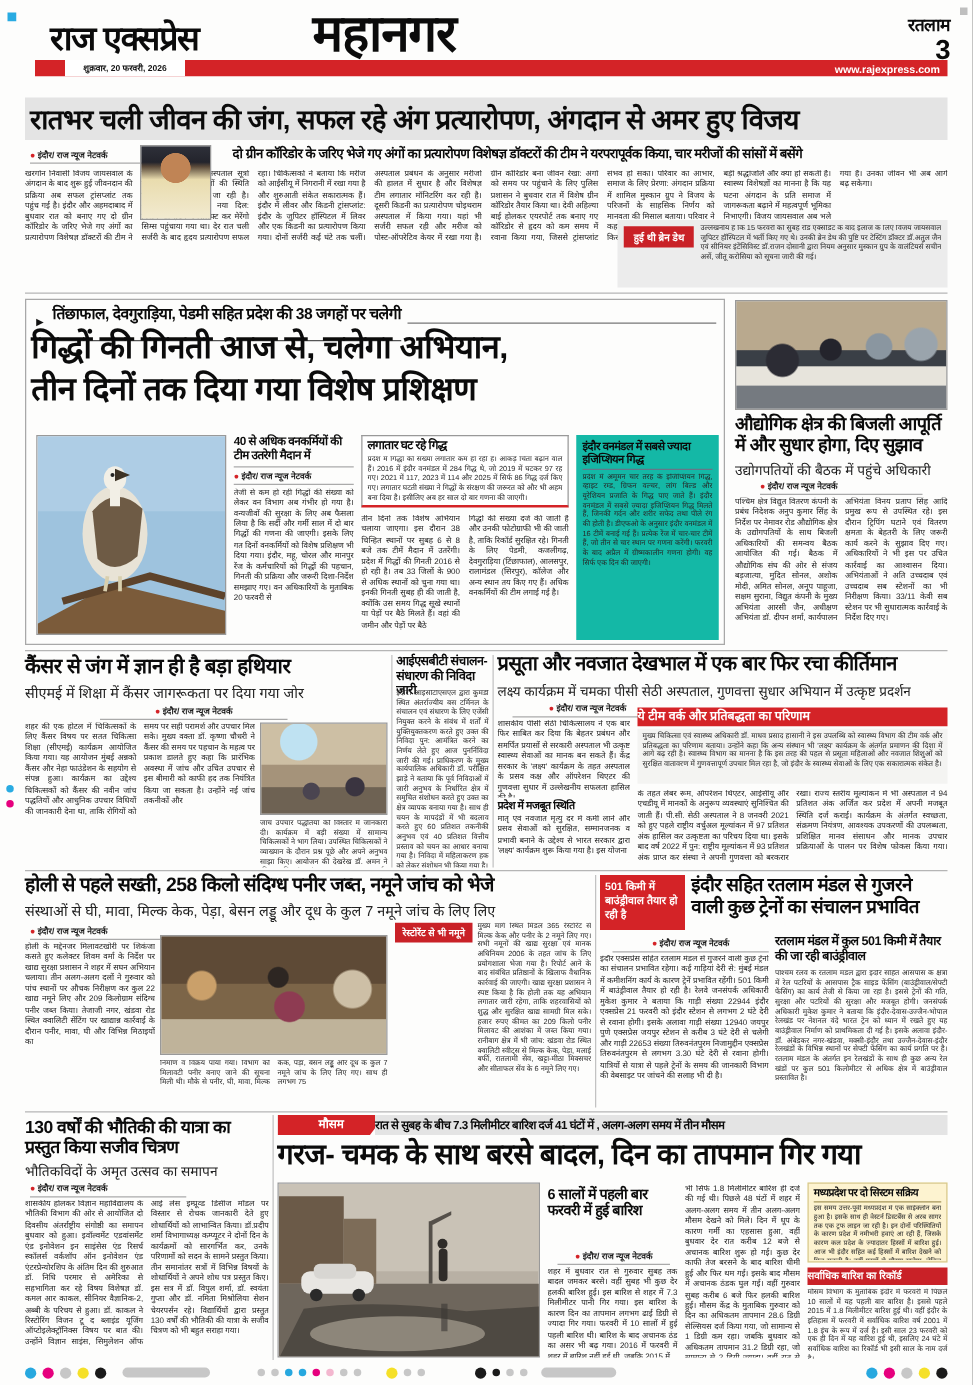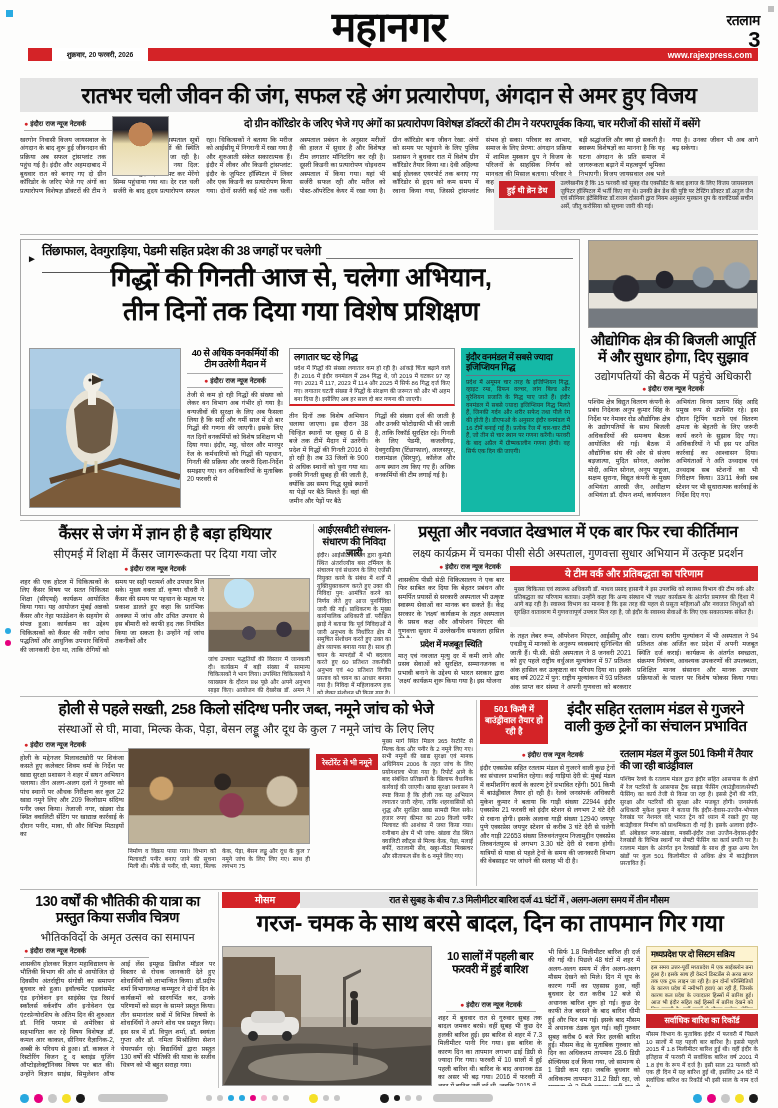--- a/index.html
+++ b/index.html
@@ -1,21 +1,21 @@
 <!DOCTYPE html>
 <html><head>
 <meta charset="utf-8">
 <style>
   *{margin:0;padding:0;box-sizing:border-box}
   html,body{background:#9a9a9a}
   body{font-family:"Liberation Sans","DejaVu Sans",sans-serif}
   .page{position:relative;width:778px;height:1108px;background:#fdfdfc;margin:0 auto;overflow:hidden;color:#141414}
   .abs{position:absolute}
   .hl{font-weight:bold;color:#0b0b0b;letter-spacing:-0.4px;line-height:1.15}
-  .ctr{text-align:center}
+  .ctr{}
   .col{font-size:6.4px;line-height:1.32;text-align:justify;color:#222;overflow:hidden}
   .cols2{column-count:2;column-gap:6px}
   .cols8{column-count:8;column-gap:7px}
   .byline{font-size:6.8px;font-weight:bold;color:#1c1c1c;white-space:nowrap;border-bottom:0.5px solid #aaa;padding-bottom:2px}
   .byline .dot{color:#d42327;font-size:7px}
   .rule{background:#b5b5b5}
   .vrule{background:#c2c2c2}
   .redbar{background:#d42327}
   .grayband{background:#e4e4e4}
   .photo{border:0.5px solid #999;overflow:hidden}
@@ -30,20 +30,21 @@
 <body>
 
 <div class="page">
 
   <div class="abs" style="left:6px;top:10px;width:7px;height:7px;background:#29abe2"></div>
   <div class="abs" style="right:4px;top:6px;width:6px;height:6px;background:#bfbfbf"></div>
   <div class="abs" style="left:5px;top:628px;width:6px;height:6px;border-radius:50%;background:#29abe2"></div>
   <div class="abs" style="left:5px;top:640px;width:6px;height:6px;border-radius:50%;background:#e6007e"></div>
 
   <div class="abs" style="left:0;top:0;width:778px;height:66px">
+    <div class="abs hl" style="left:40px;top:16px;width:250px;font-size:27px;letter-spacing:-1px">राज एक्सप्रेस</div>
     <div class="abs hl ctr" style="left:250px;top:4px;width:278px;font-size:41px;letter-spacing:-1px">महानगर</div>
     <div class="abs hl" style="left:660px;top:12px;width:100px;font-size:14px;text-align:right">रतलाम</div>
     <div class="abs hl" style="left:660px;top:27px;width:100px;font-size:22px;text-align:right">3</div>
     <div class="abs redbar" style="left:28px;top:48px;width:730px;height:13px"></div>
     <div class="abs" style="left:52px;top:48px;width:96px;height:13px;background:#fff;display:flex;align-items:center;justify-content:center">
       <span style="font-size:6.8px;font-weight:bold;color:#111">शुक्रवार, 20 फरवरी, 2026</span>
     </div>
     <div class="abs" style="left:600px;top:50px;width:152px;font-size:8.5px;font-weight:bold;color:#fff;text-align:right">www.rajexpress.com</div>
   </div>
 
@@ -167,21 +168,21 @@
     <div class="abs byline" style="left:24px;top:740px;width:130px"><span class="dot">●</span> <span>इंदौर/ राज न्यूज नेटवर्क</span></div>
     <div class="abs col" style="left:20px;top:754px;width:104px;height:130px">होली के मद्देनजर मिलावटखोरी पर शिकंजा कसते हुए कलेक्टर शिवम वर्मा के निर्देश पर खाद्य सुरक्षा प्रशासन ने शहर में सघन अभियान चलाया। तीन अलग-अलग दलों ने गुरुवार को पांच स्थानों पर औचक निरीक्षण कर कुल 22 खाद्य नमूने लिए और 209 किलोग्राम संदिग्ध पनीर जब्त किया। तेजाजी नगर, खंडवा रोड स्थित क्वालिटी सेंटिंग पर खाद्यान्न कार्रवाई के दौरान पनीर, मावा, घी और विभिन्न मिठाइयों का</div>
     <div class="abs photo" style="left:128px;top:748px;width:182px;height:96px;background:
       radial-gradient(circle at 18% 42%, #caa06a 0 7%, rgba(0,0,0,0) 8%),
       radial-gradient(circle at 52% 35%, #2d2622 0 7%, rgba(0,0,0,0) 8%),
       radial-gradient(circle at 57% 60%, #8e3b52 0 10%, rgba(0,0,0,0) 11%),
       radial-gradient(circle at 85% 45%, #cdbfa6 0 9%, rgba(0,0,0,0) 10%),
       linear-gradient(180deg,#5e4a36 0 40%,#7c6548 41% 70%,#bfb39a 71% 100%)"></div>
     <div class="abs smalltxt cols2" style="left:128px;top:848px;width:182px;height:36px">निर्माण व विक्रय पाया गया। विभाग को मिलावटी पनीर बनाए जाने की सूचना मिली थी। मौके से पनीर, घी, मावा, मिल्क केक, पेड़ा, बेसन लड्डू और दूध के कुल 7 नमूने जांच के लिए लिए गए। साथ ही लगभग 75</div>
     <div class="abs" style="left:316px;top:738px;width:157px;height:148px;overflow:hidden">
-      <span class="boxlabel" style="float:left;font-size:7.5px;padding:3px 6px;margin:16px 4px 2px 0">रेस्टोरेंट से भी नमूने</span>
+      <span class="boxlabel" style="float:left;font-size:7.5px;padding:3px 6px;margin:0 4px 2px 0">रेस्टोरेंट से भी नमूने</span>
       <span class="smalltxt" style="display:block">मुख्य मार्ग स्थित मिडल 365 रेस्टोरेंट से मिल्क केक और पनीर के 2 नमूने लिए गए। सभी नमूनों की खाद्य सुरक्षा एवं मानक अधिनियम 2006 के तहत जांच के लिए प्रयोगशाला भेजा गया है। रिपोर्ट आने के बाद संबंधित प्रतिष्ठानों के खिलाफ वैधानिक कार्रवाई की जाएगी। खाद्य सुरक्षा प्रशासन ने स्पष्ट किया है कि होली तक यह अभियान लगातार जारी रहेगा, ताकि शहरवासियों को शुद्ध और सुरक्षित खाद्य सामग्री मिल सके। हजार रुपए कीमत का 209 किलो पनीर मिलावट की आशंका में जब्त किया गया। रानीबाग क्षेत्र में भी जांच: खंडवा रोड स्थित क्वालिटी स्वीट्स से मिल्क केक, पेड़ा, मलाई बर्फी, रातलामी सेंव, खट्टा-मीठा मिक्सचर और सीताफल सेंव के 6 नमूने लिए गए।</span>
     </div>
   </div>
 
   <div class="abs vrule" style="left:476px;top:700px;width:1px;height:186px"></div>
 
   <div>
     <div class="abs redbar ctr" style="left:480px;top:700px;width:68px;height:44px;color:#fff;font-weight:bold;font-size:8.5px;padding:4px 4px;line-height:1.3">501 किमी में बाउंड्रीवाल तैयार हो रही है</div>
     <div class="abs hl ctr" style="left:553px;top:700px;width:205px;font-size:15px">इंदौर सहित रतलाम मंडल से गुजरने वाली कुछ ट्रेनों का संचालन प्रभावित</div>
     <div class="abs byline" style="left:490px;top:750px;width:125px;text-align:center"><span class="dot">●</span> <span>इंदौर/ राज न्यूज नेटवर्क</span></div>
@@ -222,21 +223,21 @@
         <rect x="18" y="70" width="58" height="18" rx="7" fill="#e8e6e2"></rect>
         <rect x="28" y="64" width="34" height="12" rx="5" fill="#d8d6d2"></rect>
         <circle cx="30" cy="89" r="5" fill="#2a2a2a"></circle>
         <circle cx="64" cy="89" r="5" fill="#2a2a2a"></circle>
         <rect x="128" y="52" width="7" height="26" rx="3" fill="#2f2c29"></rect>
         <circle cx="131" cy="48" r="4" fill="#2f2c29"></circle>
         <rect x="130" y="96" width="5" height="22" fill="#3a3733" opacity="0.6"></rect>
       </svg>
     </div>
 
-    <div class="abs hl ctr" style="left:438px;top:950px;width:104px;font-size:11.5px">10 सालों में पहली बार फरवरी में हुई बारिश</div>
+    <div class="abs hl ctr" style="left:438px;top:950px;width:104px;font-size:11.5px">6 सालों में पहली बार फरवरी में हुई बारिश</div>
     <div class="abs byline" style="left:446px;top:1000px;width:90px;text-align:center"><span class="dot">●</span> <span>इंदौर/ राज न्यूज नेटवर्क</span></div>
     <div class="abs col" style="left:438px;top:1014px;width:104px;height:72px">शहर में बुधवार रात से गुरुवार सुबह तक बादल जमकर बरसे। वहीं सुबह भी कुछ देर हलकी बारिश हुई। इस बारिश से शहर में 7.3 मिलीमीटर पानी गिर गया। इस बारिश के कारण दिन का तापमान लगभग ढाई डिग्री से ज्यादा गिर गया। फरवरी में 10 सालों में हुई पहली बारिश थी। बारिश के बाद अचानक ठंड का असर भी बढ़ गया। 2016 में फरवरी में शहर में बारिश नहीं हुई थी, जबकि 2015 में</div>
     <div class="abs col" style="left:548px;top:948px;width:92px;height:138px">भी सिर्फ 1.8 मिलीमीटर बारिश ही दर्ज की गई थी। पिछले 48 घंटों में शहर में अलग-अलग समय में तीन अलग-अलग मौसम देखने को मिले। दिन में धूप के कारण गर्मी का एहसास हुआ, वहीं बुधवार देर रात करीब 12 बजे से अचानक बारिश शुरू हो गई। कुछ देर काफी तेज बरसने के बाद बारिश धीमी हुई और फिर थम गई। इसके बाद मौसम में अचानक ठंडक घुल गई। वहीं गुरुवार सुबह करीब 6 बजे फिर हलकी बारिश हुई। मौसम केंद्र के मुताबिक गुरुवार को दिन का अधिकतम तापमान 28.6 डिग्री सेल्सियस दर्ज किया गया, जो सामान्य से 1 डिग्री कम रहा। जबकि बुधवार को अधिकतम तापमान 31.2 डिग्री रहा, जो सामान्य से 2 डिग्री ज्यादा। वहीं रात से सुबह के बीच न्यूनतम तापमान 15.2 डिग्री रहा, जो सामान्य से 3 डिग्री ज्यादा, लेकिन एक रात पहले की अपेक्षा 1.2 डिग्री कम था। इस दौरान हवाओं की दिशा पूर्वी रही और अधिकतम रफ्तार 33 किलोमीटर प्रतिघंटे तक पहुंची।</div>
 
     <div class="abs" style="left:646px;top:946px;width:112px;height:64px;background:#fdf3d0;border:0.5px solid #d8c98e;padding:3px 4px">
       <div class="hl" style="font-size:8.4px;border-bottom:0.5px solid #a59659;padding-bottom:1px">मध्यप्रदेश पर दो सिस्टम सक्रिय</div>
       <div class="smalltxt" style="margin-top:2px;height:44px;font-size:5.4px">इस समय उत्तर-पूर्वी मध्यप्रदेश में एक साईक्लोन बना हुआ है। इसके साथ ही वेस्टर्न डिस्टर्बेंस से अरब सागर तक एक ट्रफ लाइन जा रही है। इन दोनों परिस्थितियों के कारण प्रदेश में नमीभरी हवाएं आ रही हैं, जिसके कारण कल प्रदेश के ज्यादातर हिस्सों में बारिश हुई। आज भी इंदौर सहित कई हिस्सों में बारिश देखने को मिल सकती है। वहीं परसों से मौसम खुलेगा, लेकिन 23 से एक बार फिर ऐसी ही स्थिति बन सकती है।</div>
     </div>
     <div class="abs boxlabel ctr" style="left:646px;top:1014px;width:112px;height:14px;font-size:8px;line-height:14px">सर्वाधिक बारिश का रिकॉर्ड</div>
     <div class="abs smalltxt" style="left:646px;top:1031px;width:112px;height:56px">मौसम विभाग के मुताबिक इंदौर में फरवरी में पिछले 10 सालों में यह पहली बार बारिश है। इससे पहले 2015 में 1.8 मिलीमीटर बारिश हुई थी। वहीं इंदौर के इतिहास में फरवरी में सर्वाधिक बारिश वर्ष 2001 में 1.8 इंच के रूप में दर्ज है। इसी साल 23 फरवरी को एक ही दिन में यह बारिश हुई थी, इसलिए 24 घंटे में सर्वाधिक बारिश का रिकॉर्ड भी इसी साल के नाम दर्ज है।</div>

